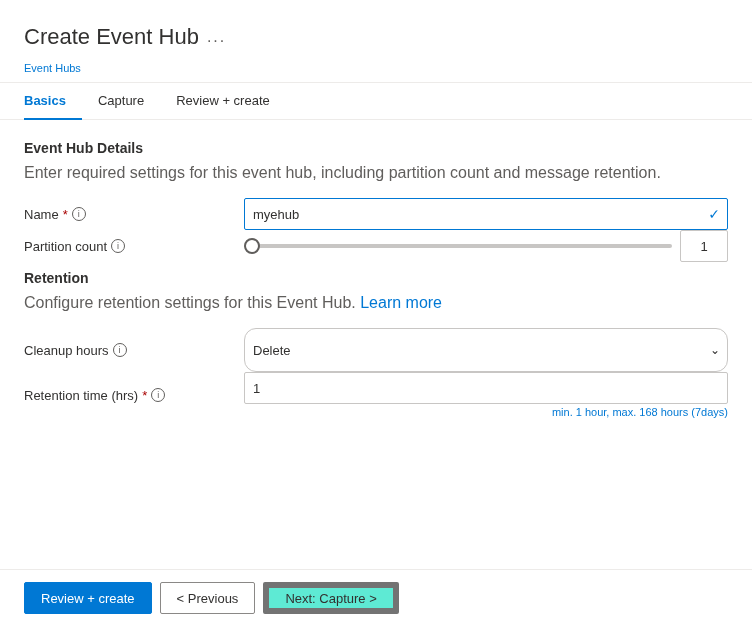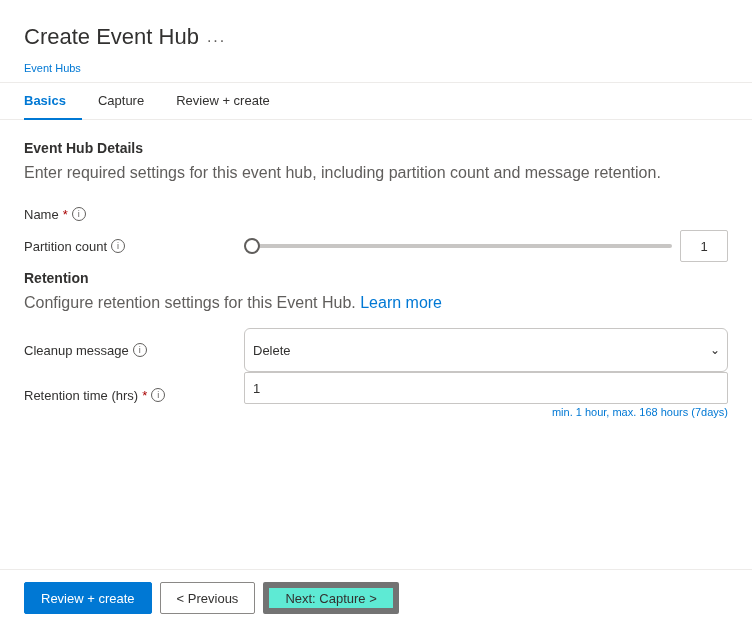--- a/index.html
+++ b/index.html
@@ -171,21 +171,21 @@
       font-size: 13px;
       padding: 0 4px;
       display: flex;
       align-items: center;
       justify-content: center;
     }
     .select-input {
       width: 100%;
       height: 44px;
       border: 1px solid #c8c6c4;
-      border-radius: 6px;
+      border-radius: 12px;
       padding: 0 32px 0 8px;
       font-size: 13px;
       color: #323130;
       background: #fff;
       appearance: none;
       -webkit-appearance: none;
       outline: none;
       cursor: pointer;
     }
     .select-wrapper {
@@ -284,20 +284,26 @@
   <div class="content">
 
     <div class="section-title">Event Hub Details</div>
     <div class="section-desc">Enter required settings for this event hub, including partition count and message retention.</div>
 
     <div class="form-row">
       <div class="form-label">
         <span>Name</span>
         <span class="required-star">*</span>
         <span class="info-icon">i</span>
+      </div>
+      <div class="form-control">
+        <div class="input-wrapper">
+          <input type="text" class="text-input" value="myehub" style="">
+          <span class="input-check">✓</span>
+        </div>
       </div>
     </div>
 
     <div class="form-row">
       <div class="form-label">
         <span>Partition count</span>
         <span class="info-icon">i</span>
       </div>
       <div class="form-control">
         <div class="slider-wrapper">
@@ -312,21 +318,21 @@
       <div class="section-desc">
         <span>Configure retention settings for this Event Hub.</span>
         <a class="learn-more" href="#">
           <span>Learn more</span>
         </a>
       </div>
     </div>
 
     <div class="form-row">
       <div class="form-label">
-        <span>Cleanup message</span>
+        <span>Cleanup hours</span>
         <span class="info-icon">i</span>
       </div>
       <div class="form-control">
         <div class="select-wrapper">
           <select class="select-input">
             <option value="Delete">Delete</option>
             <option value="Compact">Compact</option>
             <option value="Compact + Delete">Compact + Delete</option>
           </select>
           <span class="select-arrow">⌄</span>

